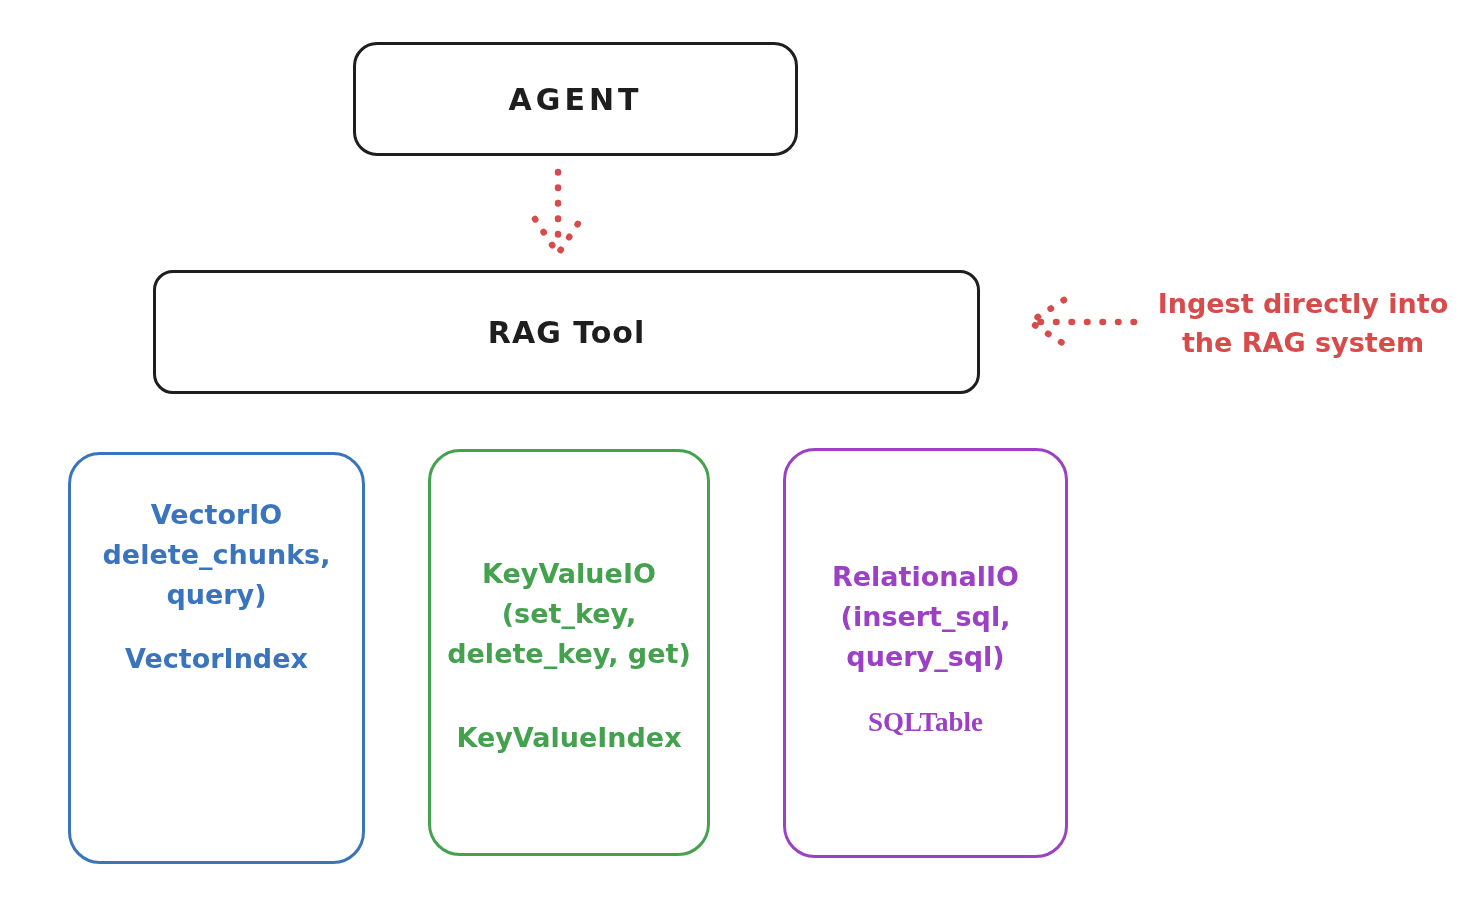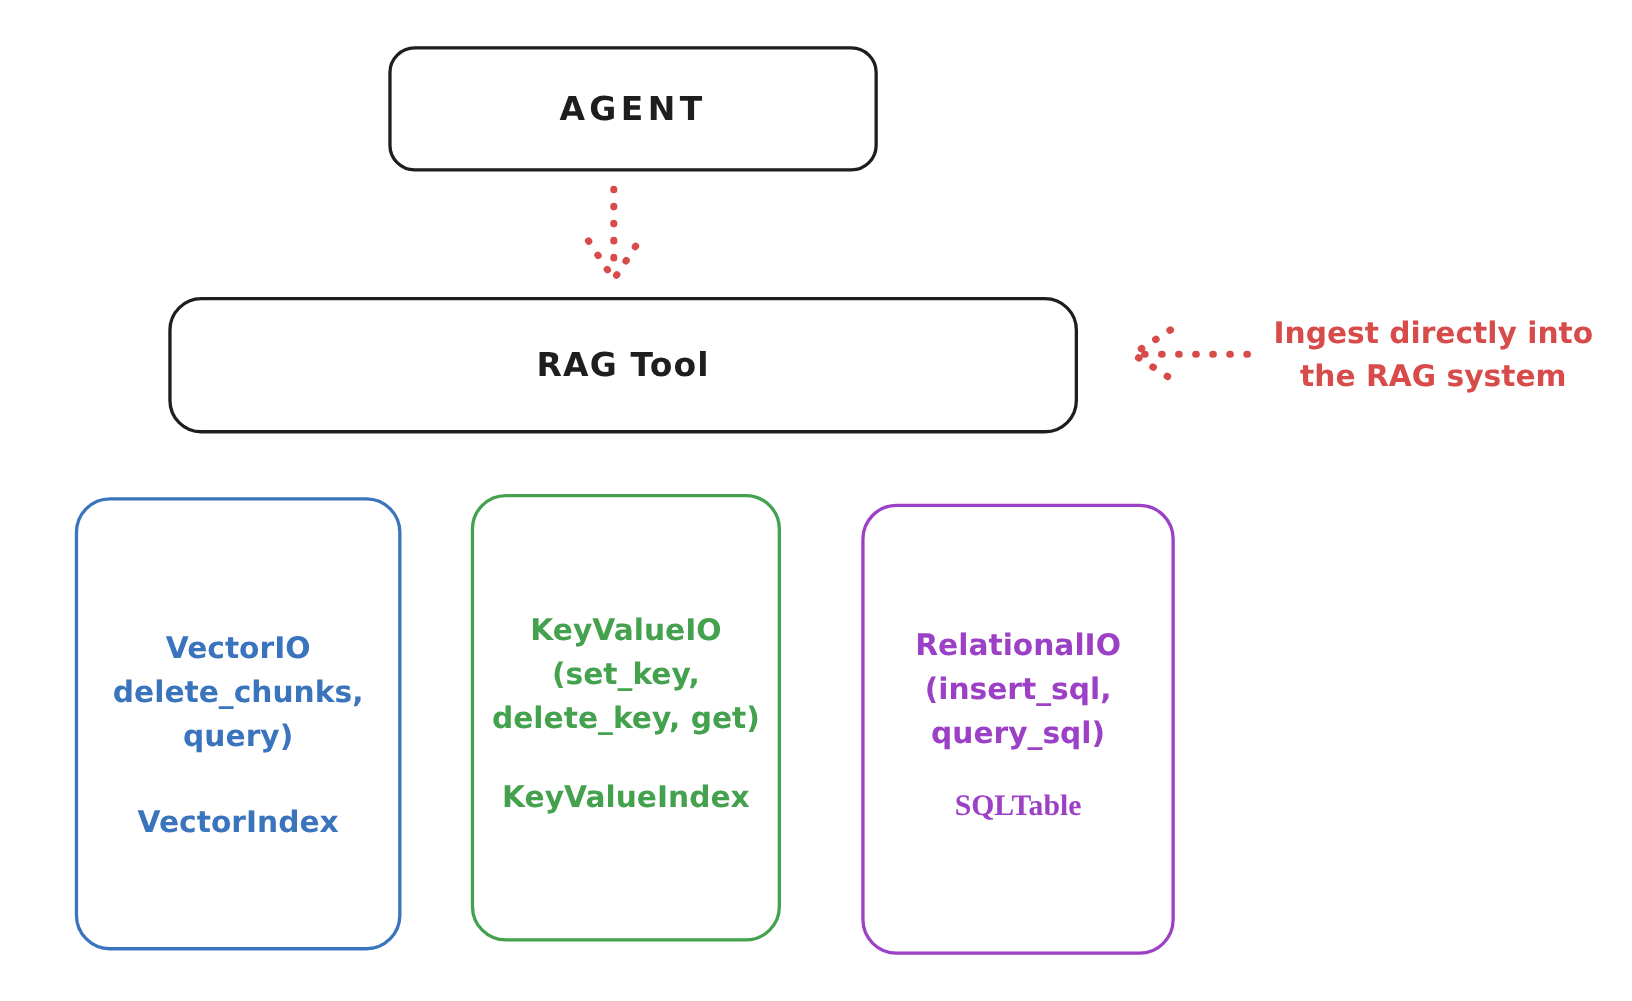--- a/index.html
+++ b/index.html
@@ -20,45 +20,45 @@
     color: #1e1e1e;
   }
   .node .node-label {
     font-size: 30px;
     font-weight: 700;
     color: #1e1e1e;
   }
 
   .agent-box  { left: 353px; top: 42px;  width: 445px; height: 114px; border-radius: 24px; }
   .agent-box .node-label { letter-spacing: 4px; }
-  .ragtool-box { left: 153px; top: 270px; width: 827px; height: 124px; border-radius: 30px; }
+  .ragtool-box { left: 153px; top: 270px; width: 827px; height: 124px; border-radius: 20px; }
   .ragtool-box .node-label { font-weight: 600; letter-spacing: 1px; }
 
   
   .io-box {
     position: absolute;
     border: 3.5px solid var(--c, #333);
     border-radius: 32px;
     background: #ffffff;
     color: var(--c, #333);
     text-align: center;
     font-weight: 700;
   }
   .io-box .io-lines { font-size: 27px; line-height: 40px; }
   .io-box .io-index { font-size: 27px; line-height: 40px; }
 
   .io-vector     { left: 68px;  top: 452px; width: 297px; height: 412px; }
-  .io-vector .io-lines { padding-top: 115px; }
-  .io-vector .io-index { margin-top: 38px; }
+  .io-vector .io-lines { padding-top: 40px; }
+  .io-vector .io-index { margin-top: 24px; }
 
   .io-keyvalue   { left: 428px; top: 449px; width: 282px; height: 407px; }
   .io-keyvalue .io-lines { padding-top: 102px; }
-  .io-keyvalue .io-index { margin-top: 32px; }
+  .io-keyvalue .io-index { margin-top: 44px; }
 
-  .io-relational { left: 783px; top: 458px; width: 285px; height: 410px; }
+  .io-relational { left: 783px; top: 448px; width: 285px; height: 410px; }
   .io-relational .io-lines { padding-top: 106px; }
   .io-relational .io-index { margin-top: 25px; font-family: Liberation Serif, serif; }
 
   
   .annotation {
     position: absolute;
     left: 1133px; top: 284px; width: 340px;
     text-align: center;
     font-size: 27px;
     font-weight: 700;

